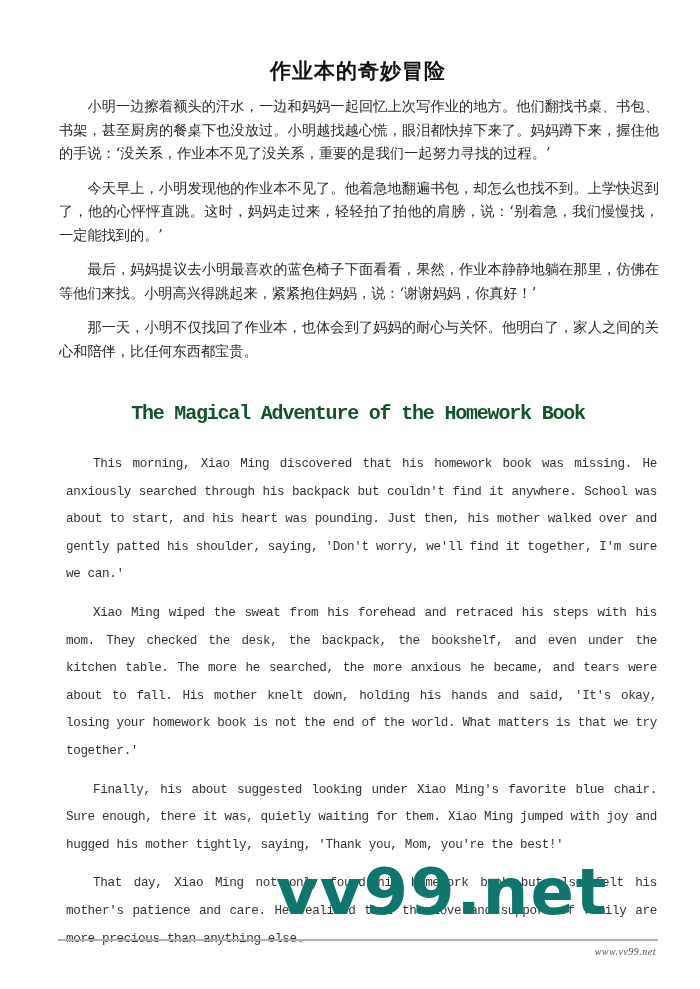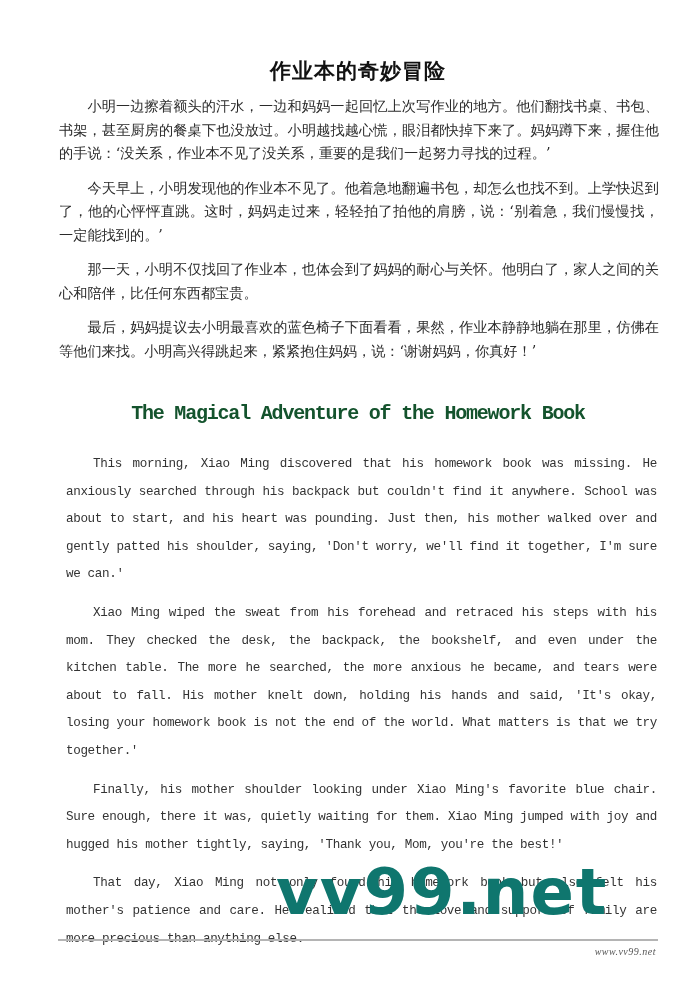--- a/index.html
+++ b/index.html
@@ -16,28 +16,28 @@
   .footer-url { position:absolute; right:52px; top:946px; font-family:"Liberation Serif", serif; font-style:italic; font-size:10px; color:#555; letter-spacing:0.5px; }
 </style>
 </head>
 <body>
 
 <div class="page">
   <div class="zh-title">作业本的奇妙冒险</div>
   <div class="zh-body" style="top:95px;">
     <p>小明一边擦着额头的汗水，一边和妈妈一起回忆上次写作业的地方。他们翻找书桌、书包、书架，甚至厨房的餐桌下也没放过。小明越找越心慌，眼泪都快掉下来了。妈妈蹲下来，握住他的手说：‘没关系，作业本不见了没关系，重要的是我们一起努力寻找的过程。’</p>
     <p>今天早上，小明发现他的作业本不见了。他着急地翻遍书包，却怎么也找不到。上学快迟到了，他的心怦怦直跳。这时，妈妈走过来，轻轻拍了拍他的肩膀，说：‘别着急，我们慢慢找，一定能找到的。’</p>
+    <p>最后，妈妈提议去小明最喜欢的蓝色椅子下面看看，果然，作业本静静地躺在那里，仿佛在等他们来找。小明高兴得跳起来，紧紧抱住妈妈，说：‘谢谢妈妈，你真好！’</p>
     <p>那一天，小明不仅找回了作业本，也体会到了妈妈的耐心与关怀。他明白了，家人之间的关心和陪伴，比任何东西都宝贵。</p>
-    <p>最后，妈妈提议去小明最喜欢的蓝色椅子下面看看，果然，作业本静静地躺在那里，仿佛在等他们来找。小明高兴得跳起来，紧紧抱住妈妈，说：‘谢谢妈妈，你真好！’</p>
   </div>
 
   <div class="en-title">The Magical Adventure of the Homework Book</div>
   <div class="en-body">
     <p>This morning, Xiao Ming discovered that his homework book was missing. He anxiously searched through his backpack but couldn't find it anywhere. School was about to start, and his heart was pounding. Just then, his mother walked over and gently patted his shoulder, saying, 'Don't worry, we'll find it together, I'm sure we can.'</p>
     <p>Xiao Ming wiped the sweat from his forehead and retraced his steps with his mom. They checked the desk, the backpack, the bookshelf, and even under the kitchen table. The more he searched, the more anxious he became, and tears were about to fall. His mother knelt down, holding his hands and said, 'It's okay, losing your homework book is not the end of the world. What matters is that we try together.'</p>
-    <p>Finally, his mother shoulder looking under Xiao Ming's favorite blue chair. Sure enough, there it was, quietly waiting for them. Xiao Ming jumped with joy and hugged his mother tightly, saying, 'Thank you, Mom, you're the best!'</p>
+    <p>Finally, his about suggested looking under Xiao Ming's favorite blue chair. Sure enough, there it was, quietly waiting for them. Xiao Ming jumped with joy and hugged his mother tightly, saying, 'Thank you, Mom, you're the best!'</p>
     <p>That day, Xiao Ming not only found his homework book but also felt his mother's patience and care. He realized that the love and support of family are more precious than anything else.</p>
   </div>
 
   <div class="watermark">vv99.net</div>
   <div class="footer-rule"></div>
   <div class="footer-url">www.vv99.net</div>
 </div>
 
 </body></html>

